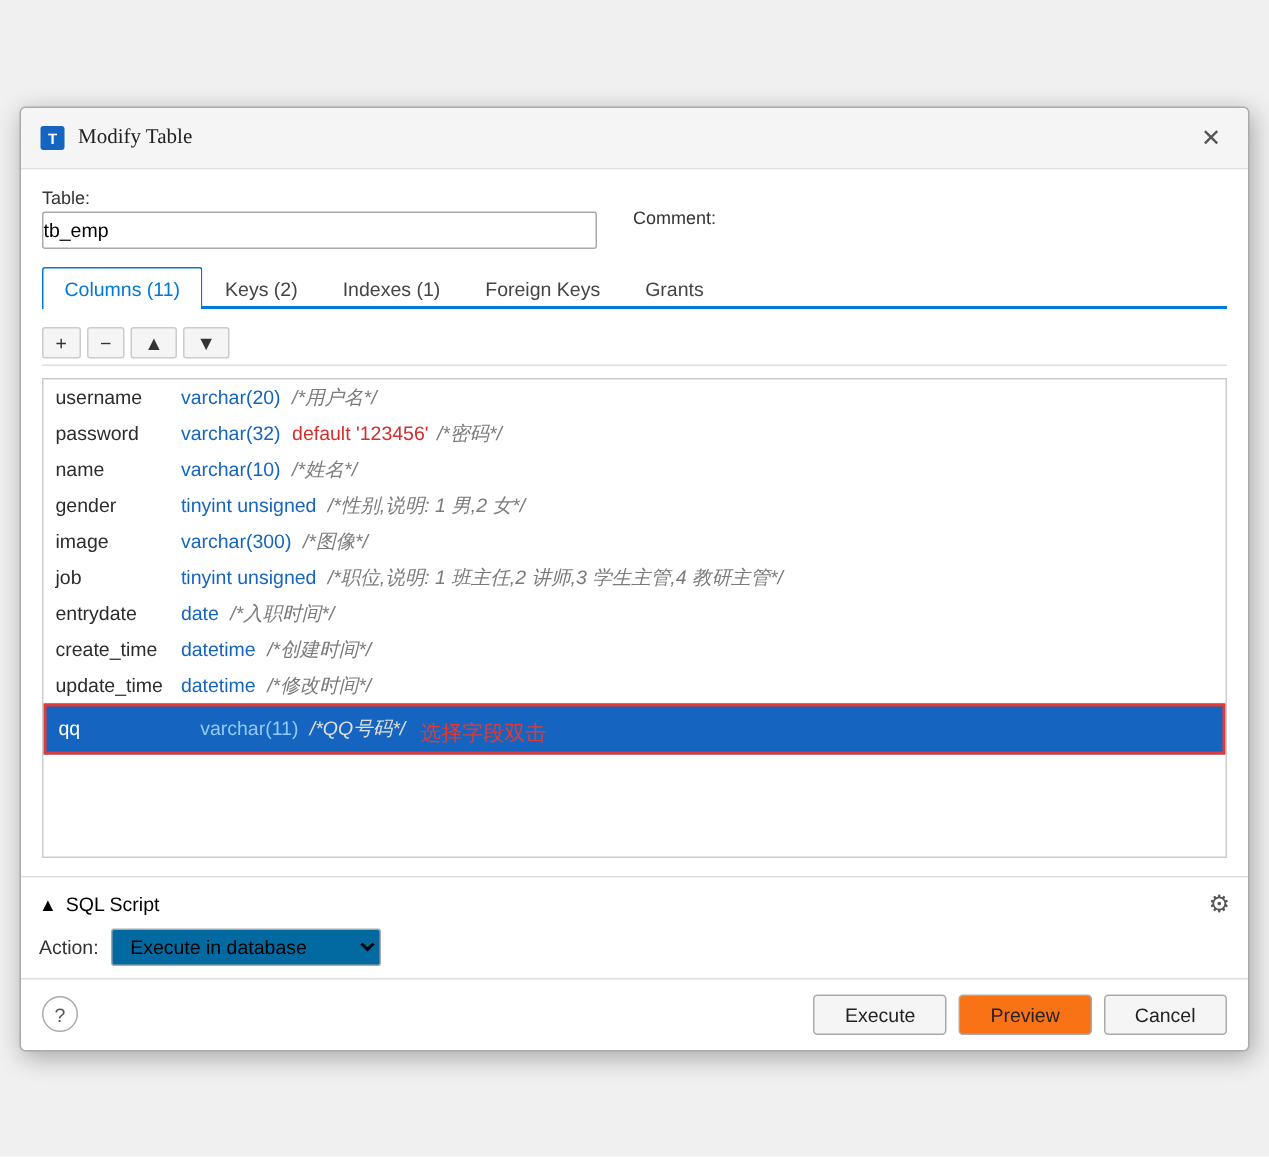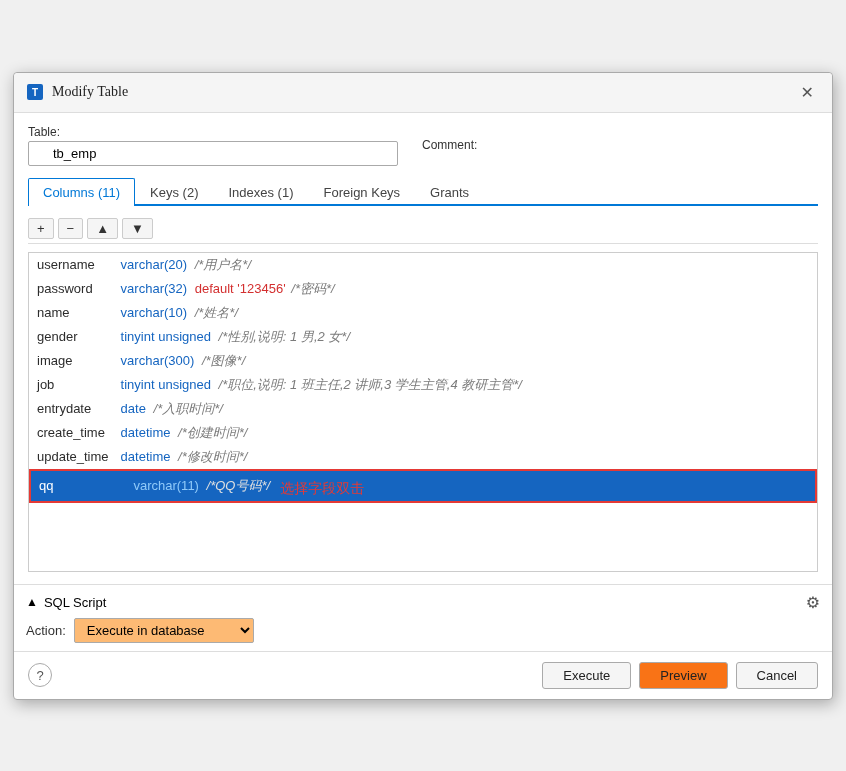--- a/index.html
+++ b/index.html
@@ -70,21 +70,21 @@
       display: flex;
       flex-direction: column;
       gap: 2px;
     }
     .form-label {
       font-size: 12px;
       color: #333;
     }
     .form-input {
       border: 1px solid #aaa;
-      padding: 4px 24px;
+      padding: 4px 0;
       font-size: 13px;
       border-radius: 2px;
       outline: none;
     }
     .table-name-input { width: 370px; }
     .comment-row {
       display: flex;
       align-items: center;
       gap: 6px;
       flex: 1;
@@ -213,21 +213,21 @@
       align-items: center;
       gap: 8px;
       margin-top: 4px;
     }
     .action-label { font-size: 13px; color: #333; }
     .action-select {
       border: 1px solid #aaa;
       padding: 3px 8px;
       font-size: 13px;
       border-radius: 2px;
-      background: #fdba74;
+      background: #0369a1;
       min-width: 180px;
     }
     .footer {
       display: flex;
       justify-content: space-between;
       align-items: center;
       padding: 10px 14px;
       border-top: 1px solid #ddd;
     }
     .help-btn {

